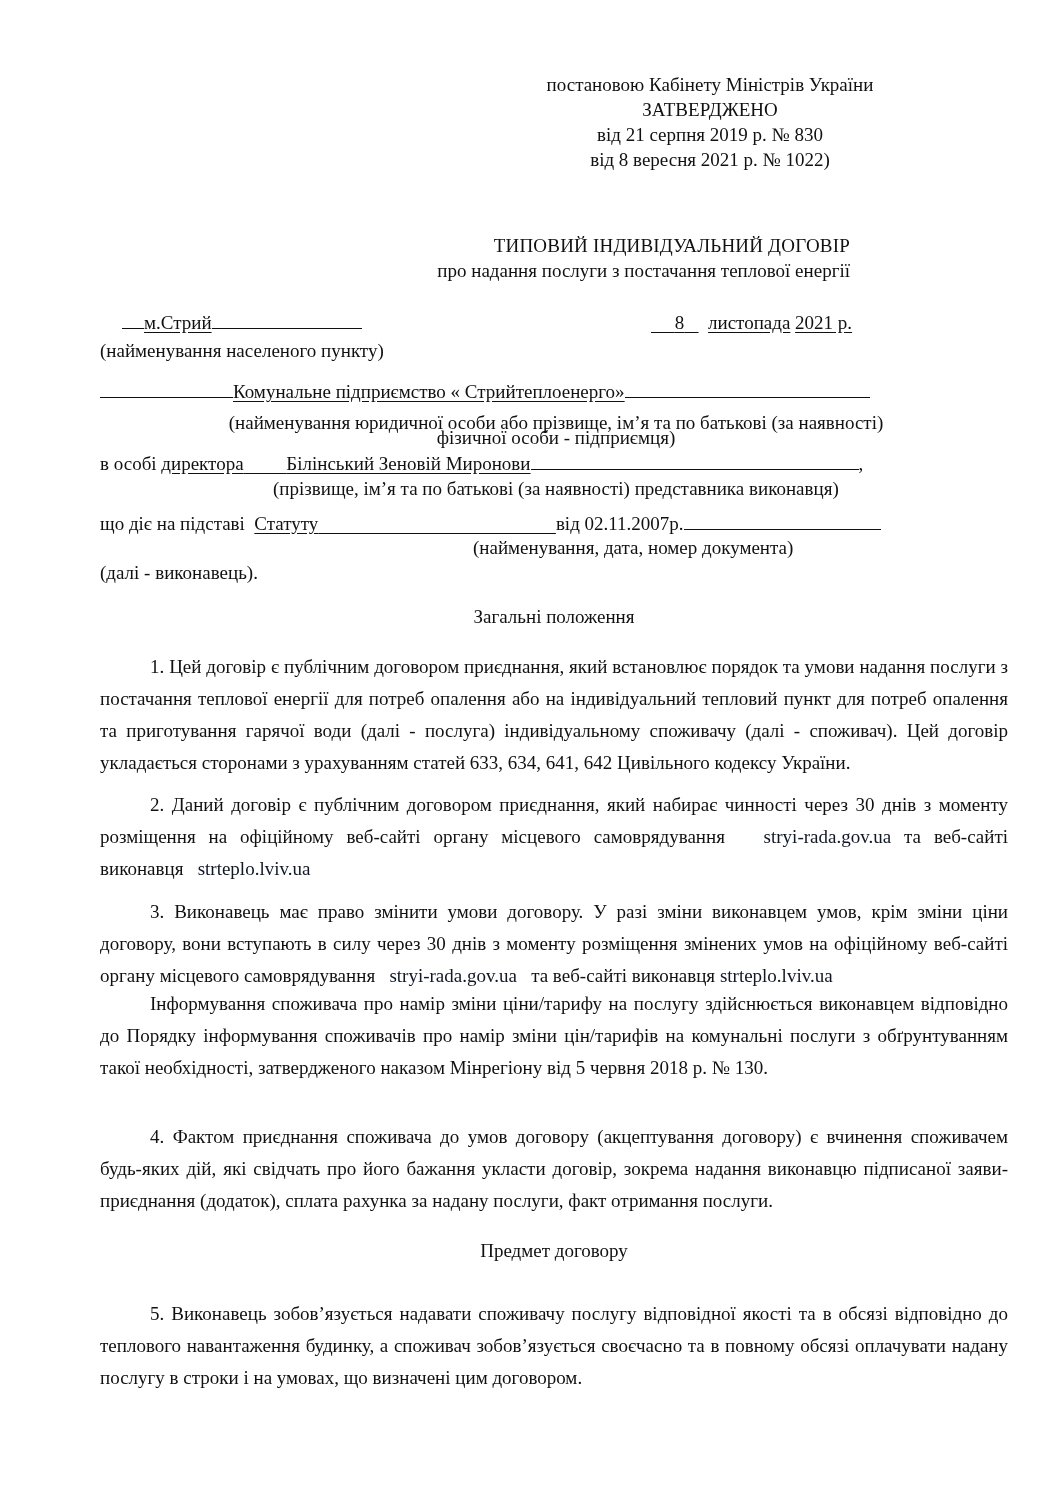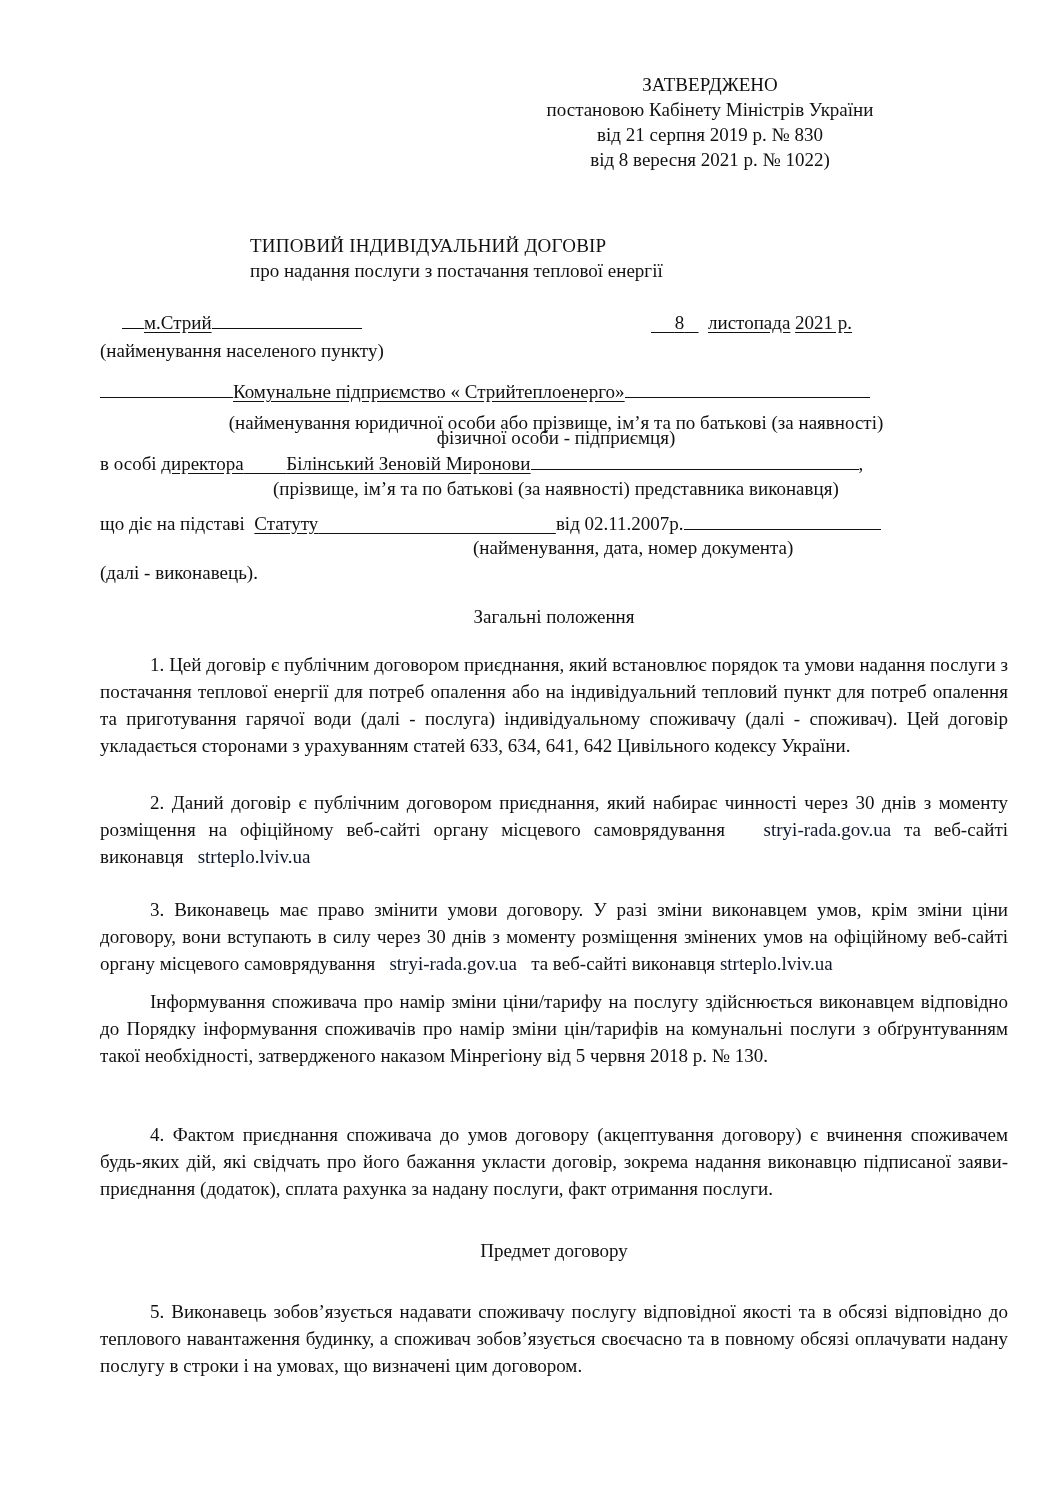--- a/index.html
+++ b/index.html
@@ -4,36 +4,36 @@
   <style>
     html, body { margin: 0; padding: 0; background: #ffffff; }
     body {
       width: 1058px; height: 1497px; position: relative; overflow: hidden;
       font-family: "Liberation Serif", serif; color: #111111;
       font-size: 19px;
     }
     .abs { position: absolute; white-space: nowrap; }
     .u { text-decoration: underline; text-underline-offset: 3px; }
     .approval { position: absolute; left: 470px; width: 480px; text-align: center; top: 72px; line-height: 25px; font-size: 19px; }
-    .title { position: absolute; left: 250px; width: 600px; text-align: left; top: 233px; line-height: 25px; }
+    .title { position: absolute; left: 250px; width: 600px; text-align: right; top: 233px; line-height: 25px; }
     .title .main { font-size: 19px; letter-spacing: 0.2px; }
     .title .sub { font-size: 19px; }
     .line { position: absolute; left: 100px; width: 860px; white-space: nowrap; }
     .fill { display: inline-block; border-bottom: 1px solid #111; vertical-align: baseline; height: 1px; position: relative; top: 0px; }
-    .para { position: absolute; left: 100px; width: 908px; text-align: justify; text-align-last: left; line-height: 27px; font-size: 19px; }
+    .para { position: absolute; left: 100px; width: 908px; text-align: justify; text-align-last: left; line-height: 32px; font-size: 19px; }
     .indent { text-indent: 50px; }
     .heading { position: absolute; left: 100px; width: 908px; text-align: center; font-size: 19px; }
     a.link { color: #0f172a; text-underline-offset: 3px; }
   </style>
 </head>
 <body>
 
 <div class="approval">
+  <div>постановою Кабінету Міністрів України</div>
   <div>ЗАТВЕРДЖЕНО</div>
-  <div>постановою Кабінету Міністрів України</div>
   <div>від 21 серпня 2019 р. № 830</div>
   <div>від 8 вересня 2021 р. № 1022)</div>
 </div>
 
 <div class="title">
   <div class="main">ТИПОВИЙ ІНДИВІДУАЛЬНИЙ ДОГОВІР</div>
   <div class="sub">про надання послуги з постачання теплової енергії</div>
 </div>
 
 <div class="line" style="top:312px;">

